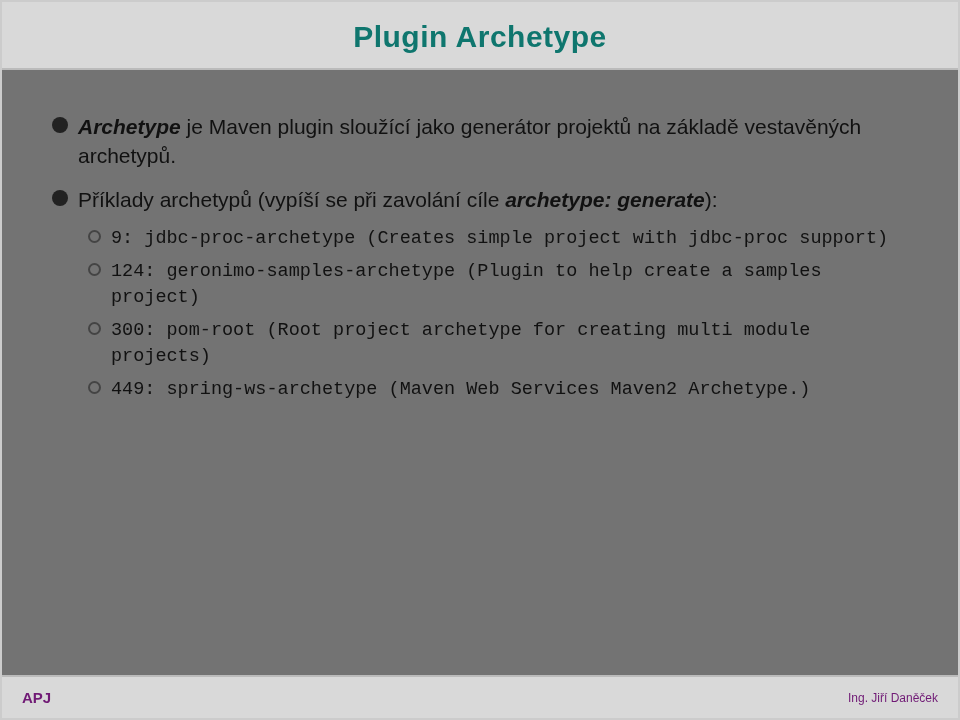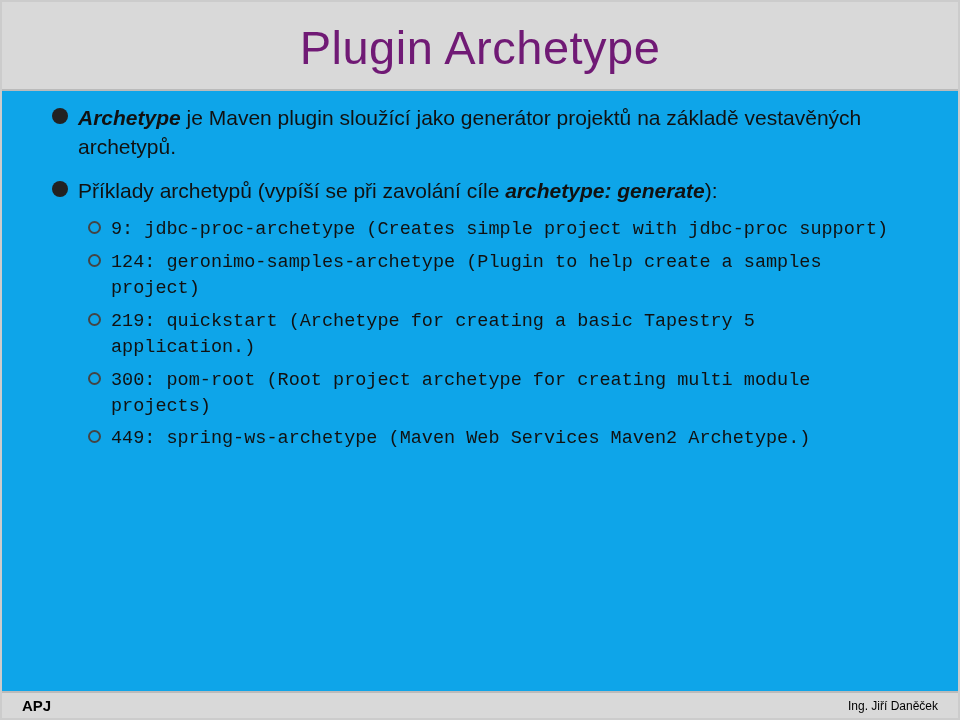--- a/index.html
+++ b/index.html
@@ -28,30 +28,30 @@
     }
 
     .slide-header {
       background-color: #d9d9d9;
       text-align: center;
       padding: 18px 40px 14px 40px;
       border-bottom: 2px solid #bbbbbb;
     }
 
     .slide-title {
-      font-size: 47px;
-      font-weight: normal;
-      color: #701a75;
+      font-size: 30px;
+      font-weight: bold;
+      color: #0f766e;
       letter-spacing: 0.5px;
     }
 
     .slide-content {
       flex: 1;
-      padding: 12px 50px 20px 50px;
-      background-color: #0ea5e9;
+      padding: 42px 50px 20px 50px;
+      background-color: #737373;
     }
 
     .bullet-main {
       display: flex;
       align-items: flex-start;
       margin-bottom: 14px;
       font-size: 21px;
       color: #111111;
       line-height: 1.4;
     }
@@ -104,25 +104,25 @@
     }
 
     .sub-bullet-text {
       flex: 1;
     }
 
     .slide-footer {
       display: flex;
       justify-content: space-between;
       align-items: center;
-      padding: 4px 20px;
+      padding: 12px 20px;
       background-color: #d9d9d9;
       border-top: 2px solid #bbbbbb;
       font-size: 15px;
-      color: #000000;
+      color: #701a75;
     }
 
     .footer-left {
       font-size: 15px;
       font-weight: bold;
     }
 
     .footer-right {
       font-size: 12px;
     }
@@ -155,24 +155,20 @@
           <div class="sub-bullet">
             <span class="sub-bullet-dot"></span>
             <span class="sub-bullet-text">9: jdbc-proc-archetype (Creates simple project with jdbc-proc support)</span>
           </div>
 
           <div class="sub-bullet">
             <span class="sub-bullet-dot"></span>
             <span class="sub-bullet-text">124: geronimo-samples-archetype (Plugin to help create a samples project)</span>
           </div>
 
-          <div class="sub-bullet">
-            <span class="sub-bullet-dot"></span>
-            <span class="sub-bullet-text">219: quickstart (Archetype for creating a basic Tapestry 5 application.)</span>
-          </div>
 
 
 
           <div class="sub-bullet">
             <span class="sub-bullet-dot"></span>
             <span class="sub-bullet-text">300: pom-root (Root project archetype for creating multi module projects)</span>
           </div>
 
 
           <div class="sub-bullet">

